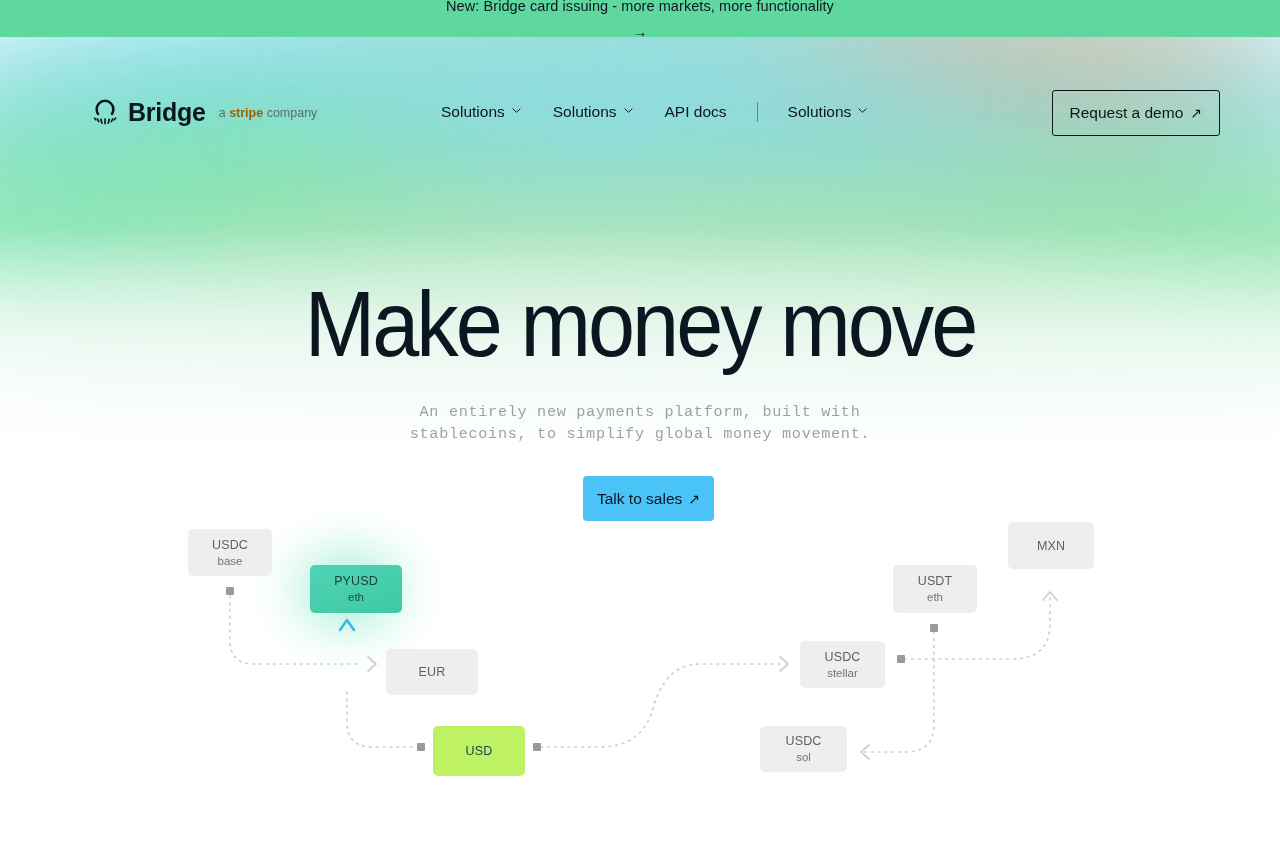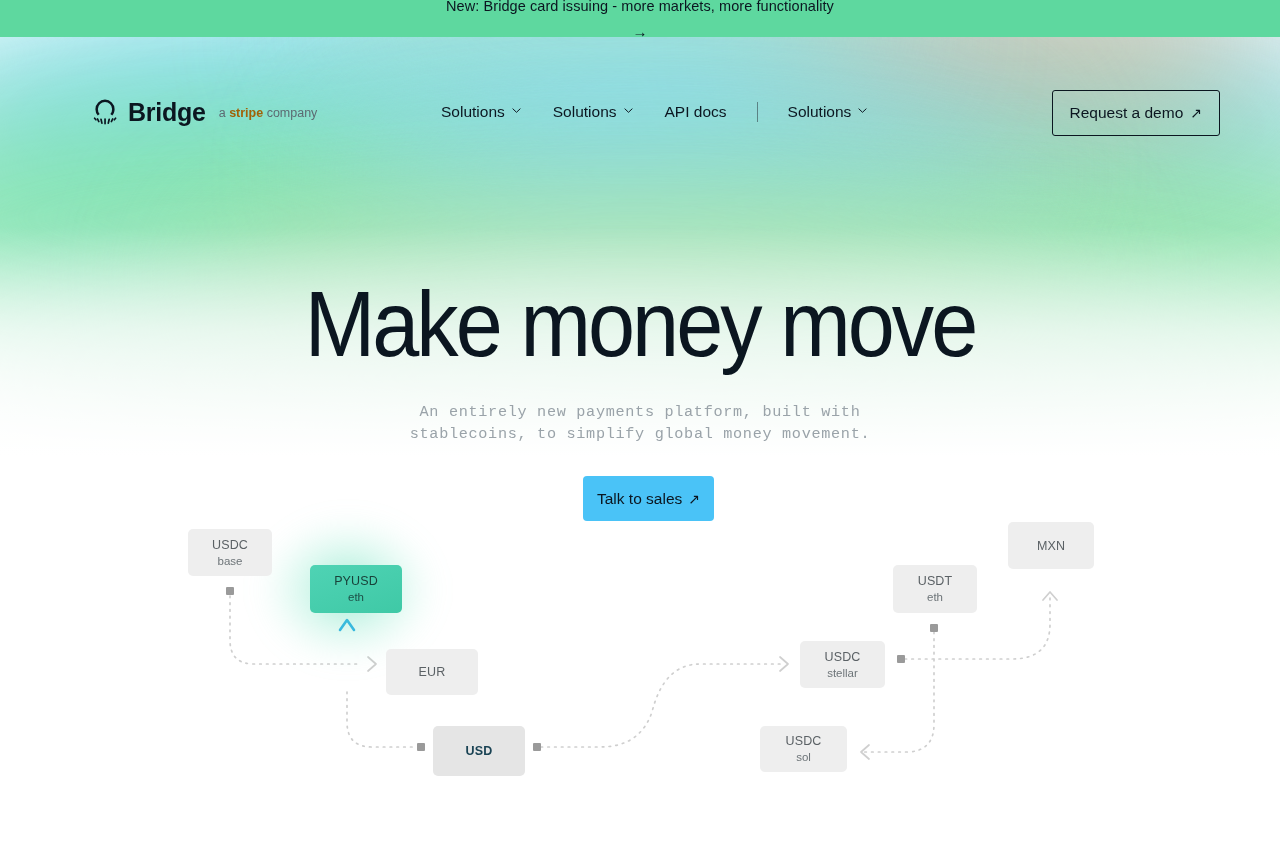--- a/index.html
+++ b/index.html
@@ -134,21 +134,21 @@
   }
   .node .t1 { font-size:12.5px; line-height:16px; letter-spacing:.01em; }
   .node .t2 { font-size:11.5px; line-height:16px; color:#6d7478; }
   .node.single .t1 { font-size:12.5px; }
 
   .node.green {
     background: linear-gradient(160deg,#4fd3b4 0%, #3fc9a6 100%);
     color:#19423a;
   }
   .node.green .t2 { color:#1d5047; }
-  .node.blue { background:#e5e5e5; color:#17404f;font-weight:bold; }
+  .node.blue { background:#bef264; color:#17404f; }
   .node.blue .t1 { color:#1a4354; }
 
   .glow {
     position:absolute; z-index:11; border-radius:50%;
     background: radial-gradient(closest-side, rgba(70,214,170,.55) 0%, rgba(100,226,186,.28) 45%, rgba(140,235,205,0) 100%);
     filter: blur(14px);
   }
 
   .conn {
     position:absolute; width:8px; height:8px; background:#9a9a9a; z-index:13; border-radius:1px;

